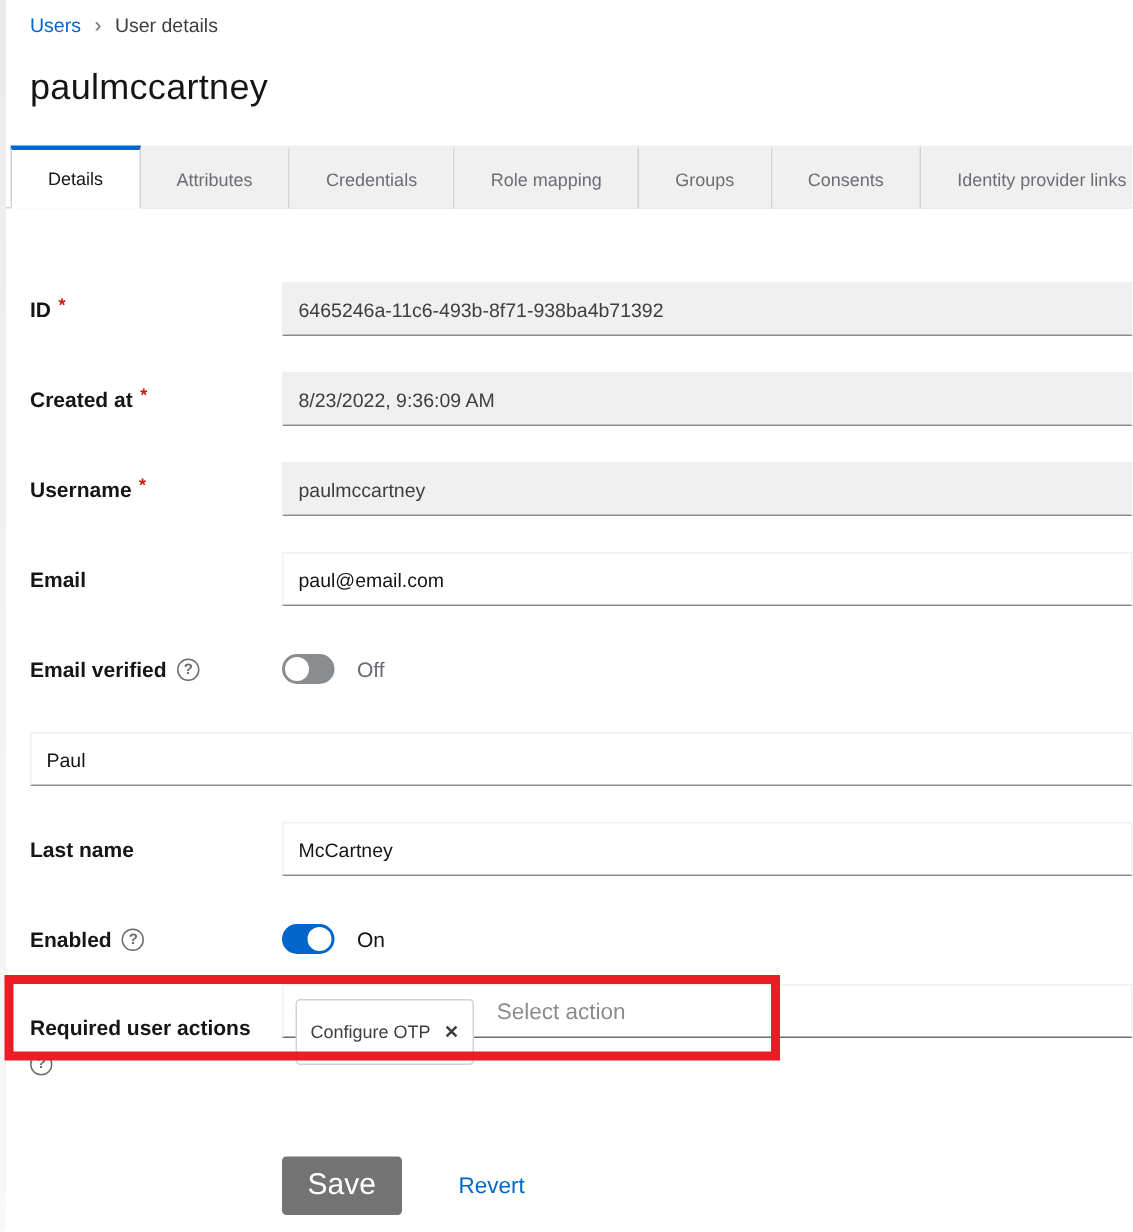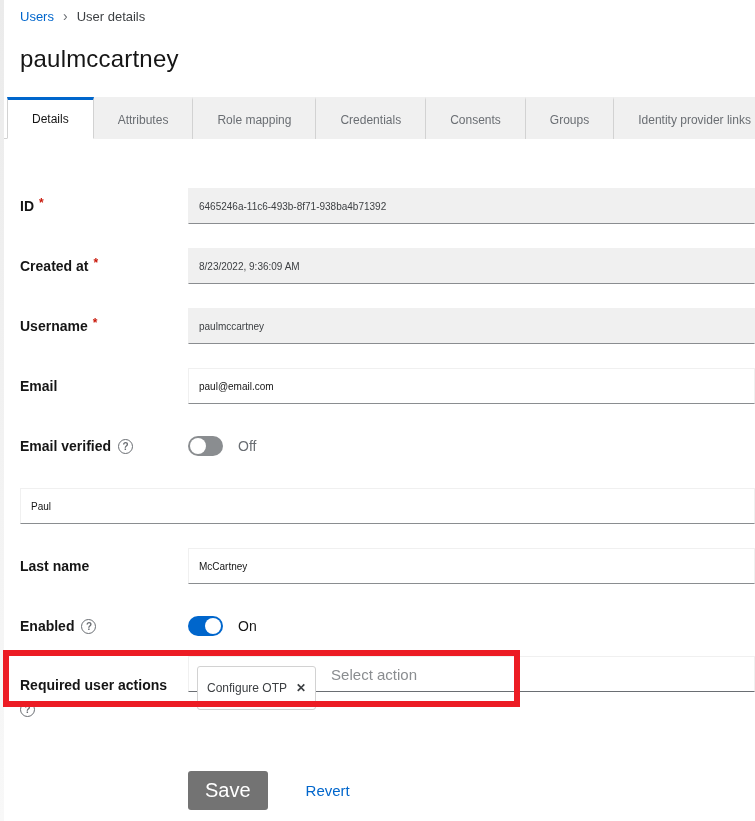--- a/index.html
+++ b/index.html
@@ -86,21 +86,21 @@
     display: inline-flex; align-items: center; justify-content: center;
     width: 15px; height: 15px;
     border: 1px solid #6a6e73; border-radius: 50%;
     color: #6a6e73; font-size: 10px; font-weight: 700;
     margin-left: 7px; cursor: pointer; flex: 0 0 auto;
   }
   .input {
     flex: 1;
     height: 36px;
     font-family: "Liberation Sans", sans-serif;
-    font-size: 10px;
+    font-size: 13px;
     padding: 0 10px;
     background: #ffffff;
     border: 1px solid #f0f0f0;
     border-bottom: 1px solid #8a8d90;
     color: #151515;
     outline: none;
     min-width: 0;
   }
   .input:disabled {
     background: #f0f0f0;
@@ -204,24 +204,24 @@
   <a>Users</a>
   <span class="crumb-sep">›</span>
   <span class="crumb-current">User details</span>
 </nav>
 
 <h1 class="page-title">paulmccartney</h1>
 
 <div class="tabs">
   <div class="tab active">Details</div>
   <div class="tab">Attributes</div>
+  <div class="tab">Credentials</div>
   <div class="tab">Role mapping</div>
-  <div class="tab">Credentials</div>
+  <div class="tab">Groups</div>
   <div class="tab">Consents</div>
-  <div class="tab">Groups</div>
   <div class="tab">Identity provider links</div>
 </div>
 
 <div class="form">
 
   <div class="row">
     <div class="label-col">
       <span>ID</span>
       <span class="req">*</span>
     </div>

